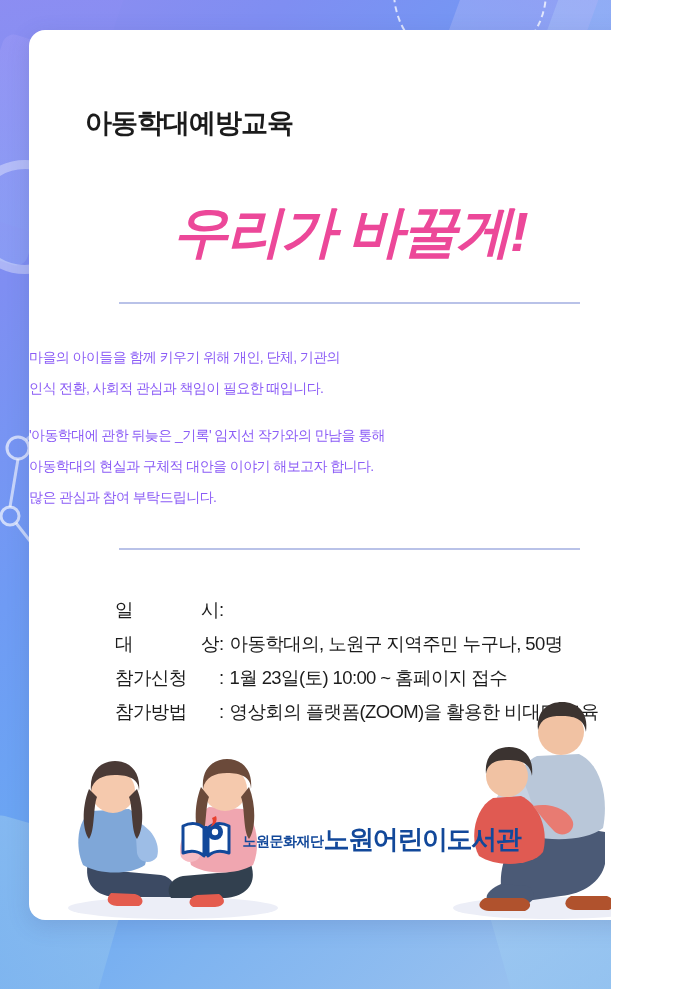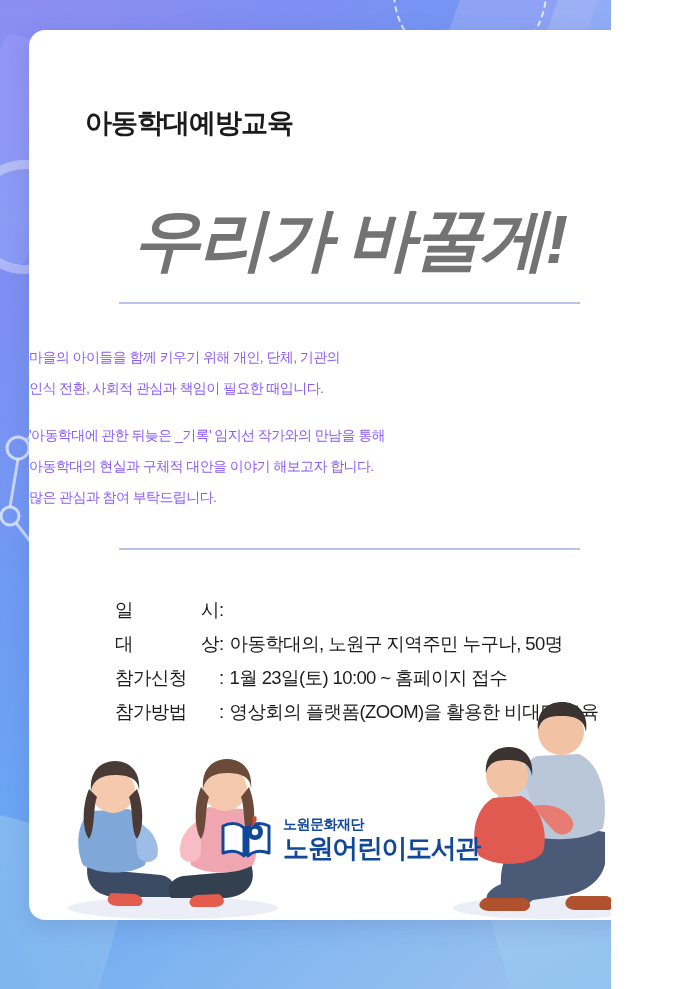--- a/index.html
+++ b/index.html
@@ -168,24 +168,24 @@
     letter-spacing: -1px;
     white-space: nowrap;
   }
 
   .headline {
     position: absolute;
     left: 0;
     right: 0;
     top: 165px;
     text-align: center;
-    font-size: 68px;
+    font-size: 56px;
     font-weight: 800;
     font-style: italic;
-    color: #737373;
+    color: #ec4899;
     letter-spacing: -2px;
     white-space: nowrap;
   }
 
   .divider {
     position: absolute;
     left: 90px;
     width: 461px;
     height: 2px;
     background: #b9c2e8;
@@ -250,22 +250,22 @@
     gap: 10px;
   }
   .logo-mark {
     width: 54px;
     height: 46px;
     position: relative;
     flex: 0 0 auto;
   }
   .logo-text {
     display: flex;
-    flex-direction: column;
-    align-items: flex-start;
+    flex-direction: row;
+    align-items: flex-end;
     line-height: 1;
   }
   .logo-text-top {
     font-size: 14px;
     font-weight: 700;
     color: #12489a;
     letter-spacing: -0.5px;
     margin-bottom: 4px;
   }
   .logo-text-main {

